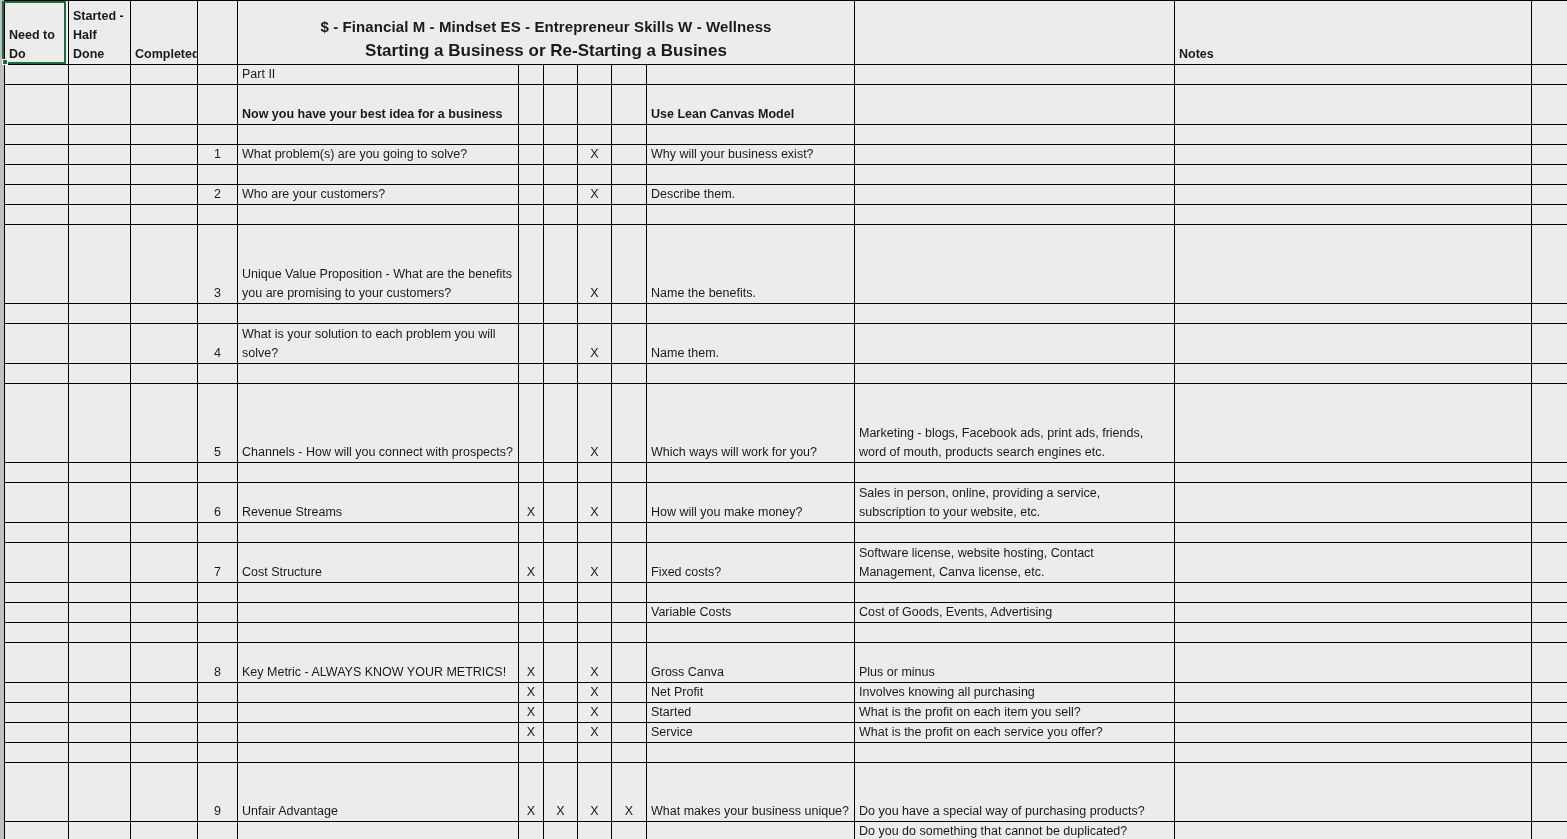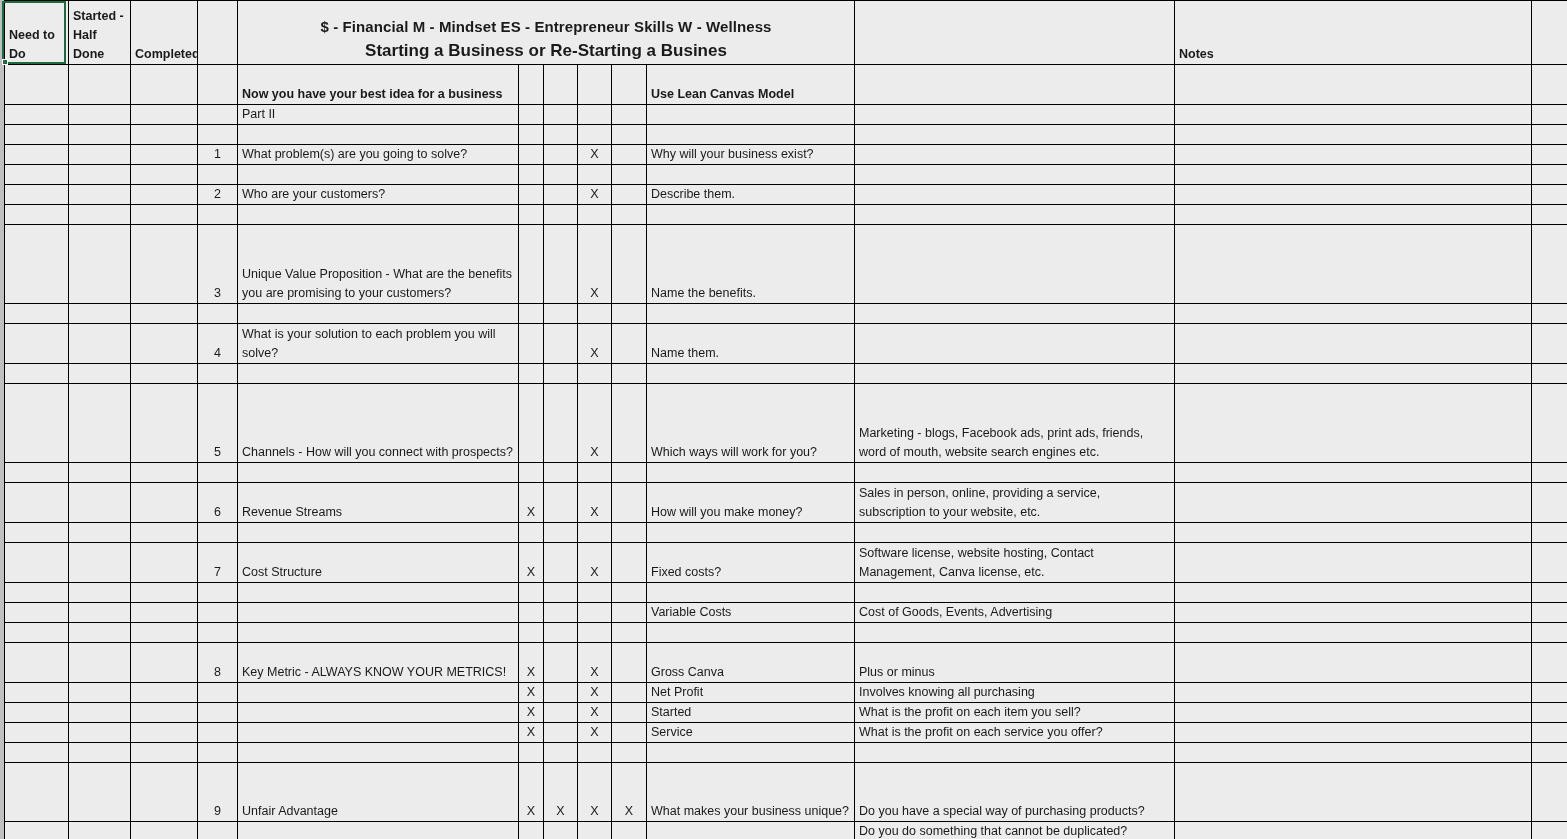--- a/index.html
+++ b/index.html
@@ -151,52 +151,52 @@
           <div class="line1">$ - Financial  M - Mindset  ES - Entrepreneur Skills  W - Wellness</div>
           <div class="line2">Starting a Business or Re-Starting a Busines</div>
         </td>
         <td class="hdr"></td>
         <td class="hdr-notes">Notes</td>
         <td class="hdr-green"></td>
       </tr>
     </tbody>
 
     <tbody id="body-rows">
-        <tr style="height: 40px;">
-          <td class="green-cell"></td>
-          <td class="white-cell"></td>
-          <td class="white-cell"></td>
-          <td class="white-cell"></td>
-          <td class="grey-cell num"></td>
-          <td class="grey-cell bold" style="vertical-align:bottom;">Now you have your best idea for a business</td>
-          <td class="grey-cell ctr"></td>
-          <td class="grey-cell ctr"></td>
-          <td class="grey-cell ctr"></td>
-          <td class="grey-cell ctr"></td>
-          <td class="grey-cell bold" style="vertical-align:bottom;">Use Lean Canvas Model</td>
-          <td class="grey-cell" style="vertical-align:bottom;"></td>
-          <td class="grey-cell"></td>
-          <td class="green-cell"></td>
-        </tr>
         <tr style="height: 14px;">
           <td class="green-cell"></td>
           <td class="green-cell"></td>
           <td class="green-cell"></td>
           <td class="green-cell"></td>
           <td class="green-cell num"></td>
           <td class="green-cell" style="vertical-align:bottom;">Part II</td>
           <td class="green-cell ctr"></td>
           <td class="green-cell ctr"></td>
           <td class="green-cell ctr"></td>
           <td class="green-cell ctr"></td>
           <td class="green-cell" style="vertical-align:bottom;"></td>
           <td class="green-cell" style="vertical-align:bottom;"></td>
           <td class="green-cell"></td>
           <td class="green-cell"></td>
         </tr>
+        <tr style="height: 40px;">
+          <td class="green-cell"></td>
+          <td class="white-cell"></td>
+          <td class="white-cell"></td>
+          <td class="white-cell"></td>
+          <td class="grey-cell num"></td>
+          <td class="grey-cell bold" style="vertical-align:bottom;">Now you have your best idea for a business</td>
+          <td class="grey-cell ctr"></td>
+          <td class="grey-cell ctr"></td>
+          <td class="grey-cell ctr"></td>
+          <td class="grey-cell ctr"></td>
+          <td class="grey-cell bold" style="vertical-align:bottom;">Use Lean Canvas Model</td>
+          <td class="grey-cell" style="vertical-align:bottom;"></td>
+          <td class="grey-cell"></td>
+          <td class="green-cell"></td>
+        </tr>
         <tr style="height: 20px;">
           <td class="green-cell"></td>
           <td class="white-cell"></td>
           <td class="white-cell"></td>
           <td class="white-cell"></td>
           <td class="grey-cell num"></td>
           <td class="grey-cell" style="vertical-align:bottom;"></td>
           <td class="grey-cell ctr"></td>
           <td class="grey-cell ctr"></td>
           <td class="grey-cell ctr"></td>
@@ -339,21 +339,21 @@
           <td class="white-cell"></td>
           <td class="white-cell"></td>
           <td class="white-cell"></td>
           <td class="grey-cell num">5</td>
           <td class="grey-cell" style="vertical-align:bottom;">Channels - How will you connect with prospects?</td>
           <td class="grey-cell ctr"></td>
           <td class="grey-cell ctr"></td>
           <td class="grey-cell ctr">X</td>
           <td class="grey-cell ctr"></td>
           <td class="grey-cell" style="vertical-align:bottom;">Which ways will work for you?</td>
-          <td class="grey-cell" style="vertical-align:bottom;">Marketing - blogs, Facebook ads, print ads, friends, word of mouth, website search engines etc.</td>
+          <td class="grey-cell" style="vertical-align:bottom;">Marketing - blogs, Facebook ads, print ads, friends, word of mouth, products search engines etc.</td>
           <td class="grey-cell"></td>
           <td class="green-cell"></td>
         </tr>
         <tr style="height: 20px;">
           <td class="green-cell"></td>
           <td class="white-cell"></td>
           <td class="white-cell"></td>
           <td class="white-cell"></td>
           <td class="grey-cell num"></td>
           <td class="grey-cell" style="vertical-align:bottom;"></td>

